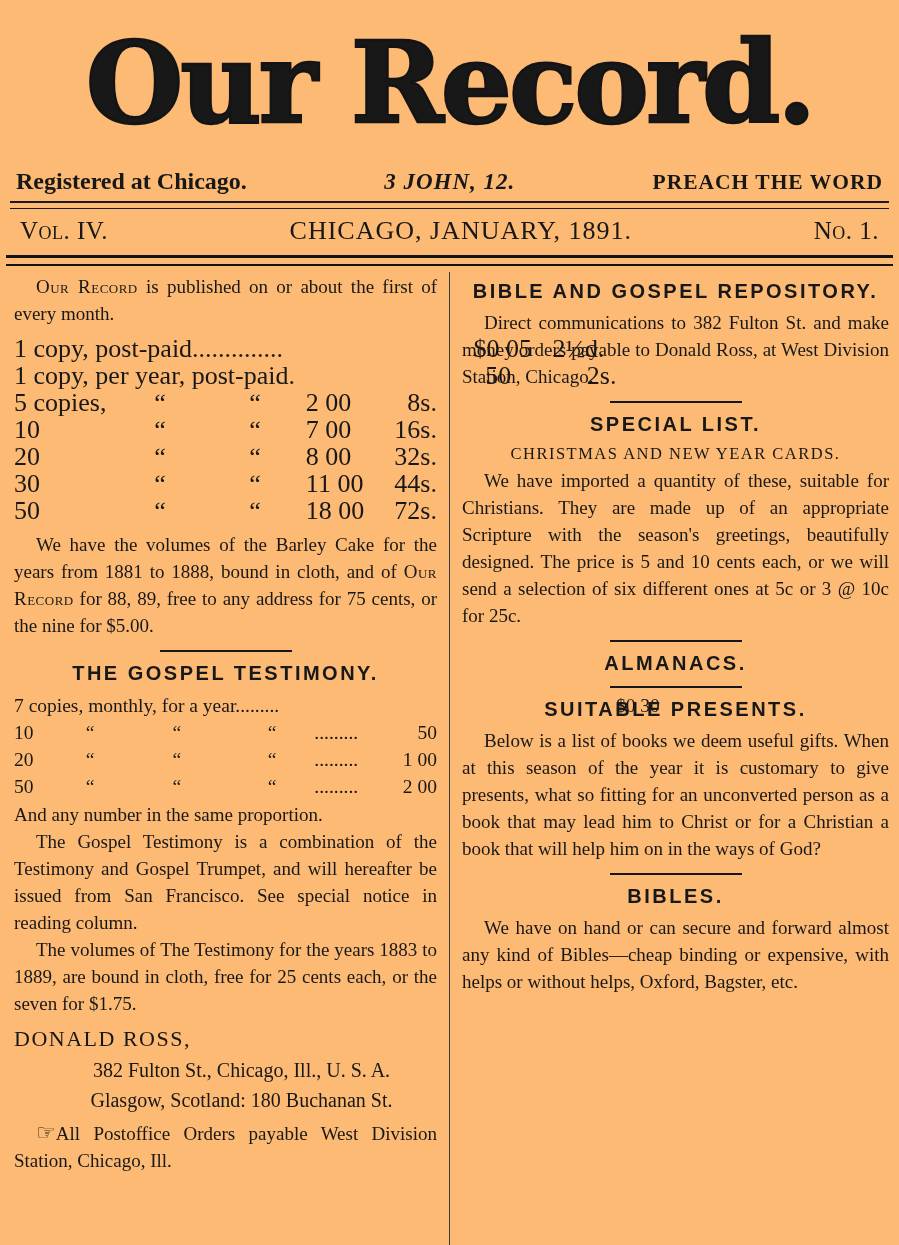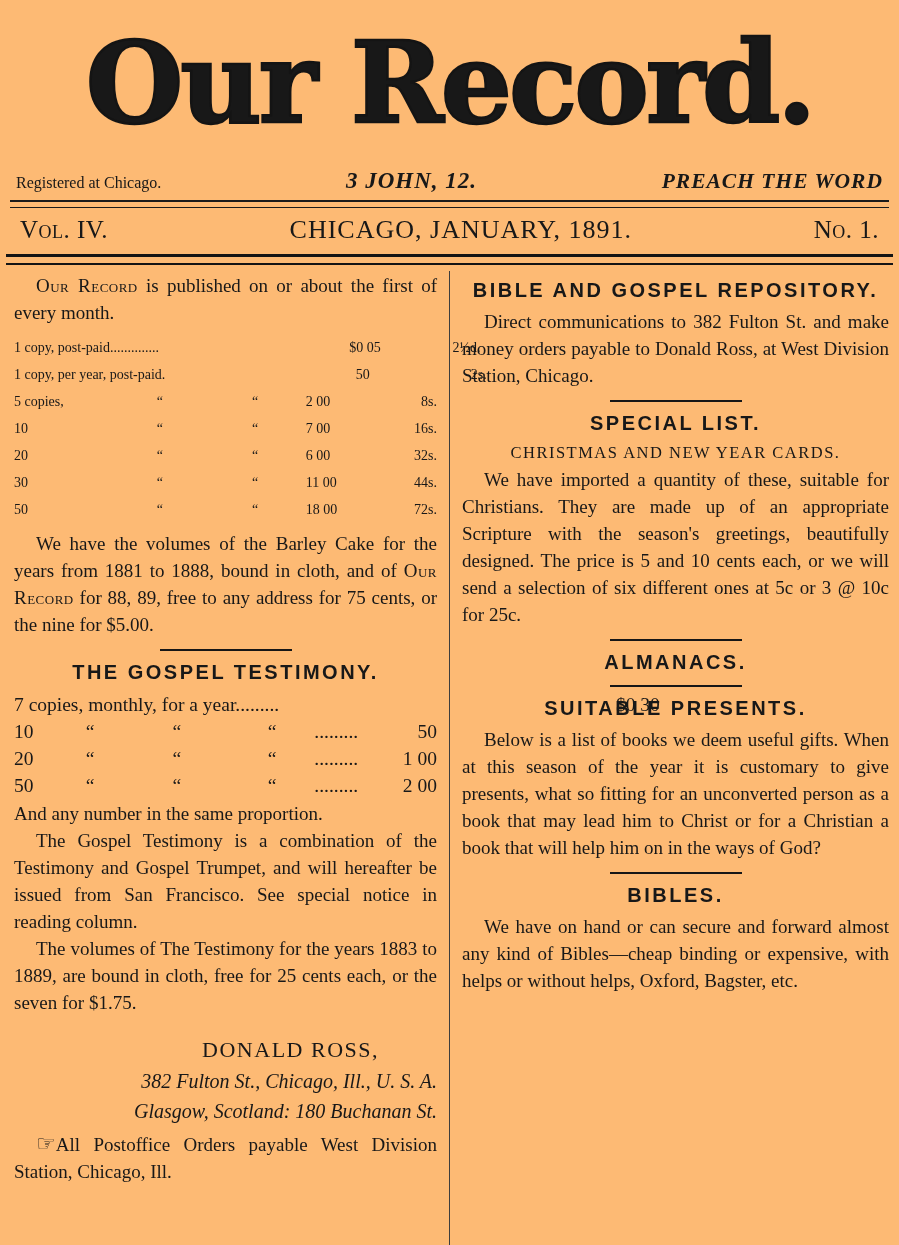--- a/index.html
+++ b/index.html
@@ -13,39 +13,39 @@
   
   .masthead { text-align:center; margin-top:2px; }
   .masthead-title {
     font-family:"DejaVu Serif","Liberation Serif",serif;
     font-weight:bold; font-size:112px; line-height:158px;
     letter-spacing:-3px; white-space:nowrap;
     -webkit-text-stroke:2.5px #141414;
   }
   
   .subheader { display:flex; justify-content:space-between; align-items:baseline; padding:6px 12px 2px 12px; }
-  .sub-left  { font-size:16px; }
+  .sub-left  { font-size:24px;font-weight:bold; }
   .sub-center{ font-size:23px; font-weight:bold; font-style:italic; letter-spacing:1px; }
-  .sub-right { font-size:21.5px; font-weight:600; letter-spacing:1px;font-style:italic; }
+  .sub-right { font-size:21.5px; font-weight:600; letter-spacing:1px; }
   .rule-thin  { height:5px; border-top:2px solid #1a1a1a; border-bottom:1.5px solid #1a1a1a; margin:4px 6px 0 6px; }
   .rule-thick { height:6px; border-top:3px solid #141414; border-bottom:2px solid #141414; margin:5px 2px 0 2px; }
   
   .dateline { display:flex; justify-content:space-between; align-items:baseline; padding:7px 16px 4px 16px; }
   .vol, .num { font-size:25px; font-variant:small-caps; letter-spacing:0.5px; }
   .citydate  { font-size:26px; letter-spacing:1px; }
   
   .columns { flex:1; display:flex; margin-top:6px; min-height:0; }
   .col { box-sizing:border-box; font-size:19px; line-height:1.42; }
   .col-left  { width:446px; padding:2px 12px 0 10px; border-right:1.5px solid #3d3d3d; }
   .col-right { flex:1; padding:2px 6px 0 12px; }
   p { margin:0; text-align:justify; }
   .indent { text-indent:22px; }
   .sc { font-variant:small-caps; letter-spacing:0.5px; }
   
-  .ptable { margin:7px 0 8px 0; font-size:14px; }
+  .ptable { margin:7px 0 8px 0; font-size:26px; }
   .prow { display:flex; line-height:27px; }
   .pcell { white-space:nowrap; }
   .pc1 { flex:0 0 24%; }
   .pc2 { flex:0 0 21%; text-align:center; }
   .pc3 { flex:0 0 24%; text-align:center; }
   .pc4 { flex:0 0 17%; text-align:left; }
   .pc5 { flex:0 0 14%; text-align:right; }
   .gtable { margin:5px 0 2px 0; font-size:19.5px; }
   .gc1 { flex:0 0 10%; }
   .gc2 { flex:0 0 16%; text-align:center; }
@@ -58,22 +58,22 @@
     font-family:"Liberation Sans","DejaVu Sans",sans-serif;
     font-weight:bold; font-size:20px; letter-spacing:2.5px;
     text-align:center; margin:4px 0 6px 0; line-height:1.3;
   }
   .h-caps-serif {
     font-size:16.5px; font-weight:normal; letter-spacing:1.5px;
     text-align:center; margin:0 0 3px 0; line-height:1.35;
   }
   .srule { width:132px; border-top:2.2px solid #161616; margin:10px auto 8px auto; }
   
-  .signature { text-align:right; padding-right:58px; font-size:22px; letter-spacing:1.5px; margin-top:16px; line-height:1.5; }
-  .addr { font-size:20px; padding-left:32px; line-height:1.5; text-align:right; text-indent:0;font-style:italic; }
+  .signature { padding-right:58px; font-size:22px; letter-spacing:1.5px; margin-top:4px; line-height:1.5; }
+  .addr { font-size:20px; padding-left:32px; line-height:1.5; text-align:center; text-indent:0; }
   .post-note { margin-top:2px; }
   .hand { font-family:"DejaVu Sans",sans-serif; font-size:22px; letter-spacing:0; }
 </style>
 </head>
 <body>
 
 <div class="page">
 
   <div class="masthead">
     <div class="masthead-title">Our Record.</div>
@@ -127,21 +127,21 @@
           <span class="pcell pc1">10</span>
           <span class="pcell pc2">“</span>
           <span class="pcell pc3">“</span>
           <span class="pcell pc4">7 00</span>
           <span class="pcell pc5">16s.</span>
         </div>
         <div class="prow">
           <span class="pcell pc1">20</span>
           <span class="pcell pc2">“</span>
           <span class="pcell pc3">“</span>
-          <span class="pcell pc4">6 00</span>
+          <span class="pcell pc4">8 00</span>
           <span class="pcell pc5">32s.</span>
         </div>
         <div class="prow">
           <span class="pcell pc1">30</span>
           <span class="pcell pc2">“</span>
           <span class="pcell pc3">“</span>
           <span class="pcell pc4">11 00</span>
           <span class="pcell pc5">44s.</span>
         </div>
         <div class="prow">

